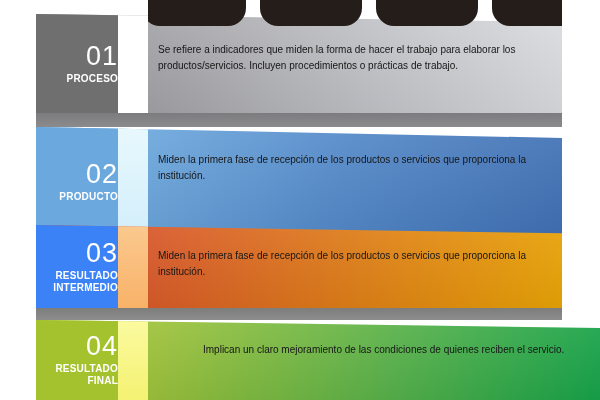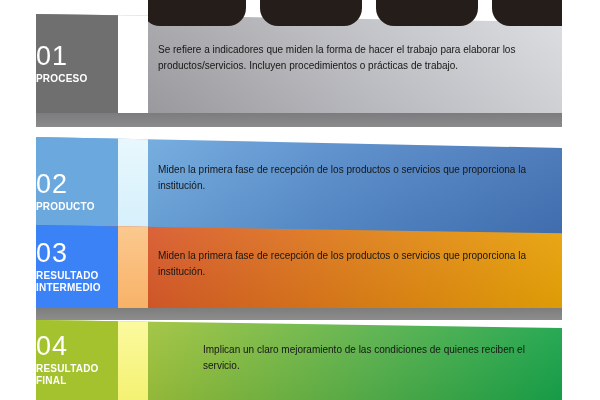--- a/index.html
+++ b/index.html
@@ -21,21 +21,21 @@
   }
   
   .band-shade{
     position:absolute;left:0;top:0;right:0;bottom:0;
     pointer-events:none;
   }
 
   
   .cap{
     position:absolute;left:0;top:0;bottom:0;width:82px;
-    display:flex;flex-direction:column;align-items:flex-start;justify-content:center;
+    display:flex;flex-direction:column;align-items:flex-end;justify-content:center;
     color:#ffffff;z-index:3;
   }
   .cap .num{
     font-size:27px;line-height:1;font-weight:400;letter-spacing:1px;
     margin-bottom:3px;
   }
   .cap .lbl{
     font-size:10px;line-height:12px;font-weight:700;text-align:center;
     letter-spacing:.2px;
   }
@@ -54,23 +54,23 @@
 
   
   #topcrop{position:absolute;left:148px;top:0;width:414px;height:30px;z-index:6;overflow:hidden;}
   #topcrop .blob{
     position:absolute;top:-26px;height:52px;background:#241d19;
     border-radius:0 0 18px 18px;
   }
 
   
   #band1{top:14px;width:526px;height:99px;}
-  #band2{top:137px;width:526px;height:110px;}
+  #band2{top:127px;width:526px;height:110px;}
   #band3{top:225px;width:526px;height:83px;}
-  #band4{top:320px;width:526px;height:80px;}
+  #band4{top:320px;width:526px;height:80px;padding-left:38px;}
 
   #sh1{top:100px;width:526px;height:27px;}
   #sh2{top:200px;width:526px;height:25px;}
   #sh3{top:296px;width:526px;height:24px;}
   #sh4{top:392px;width:526px;height:8px;}
 </style>
 </head>
 <body>
 
 <div id="stage">

